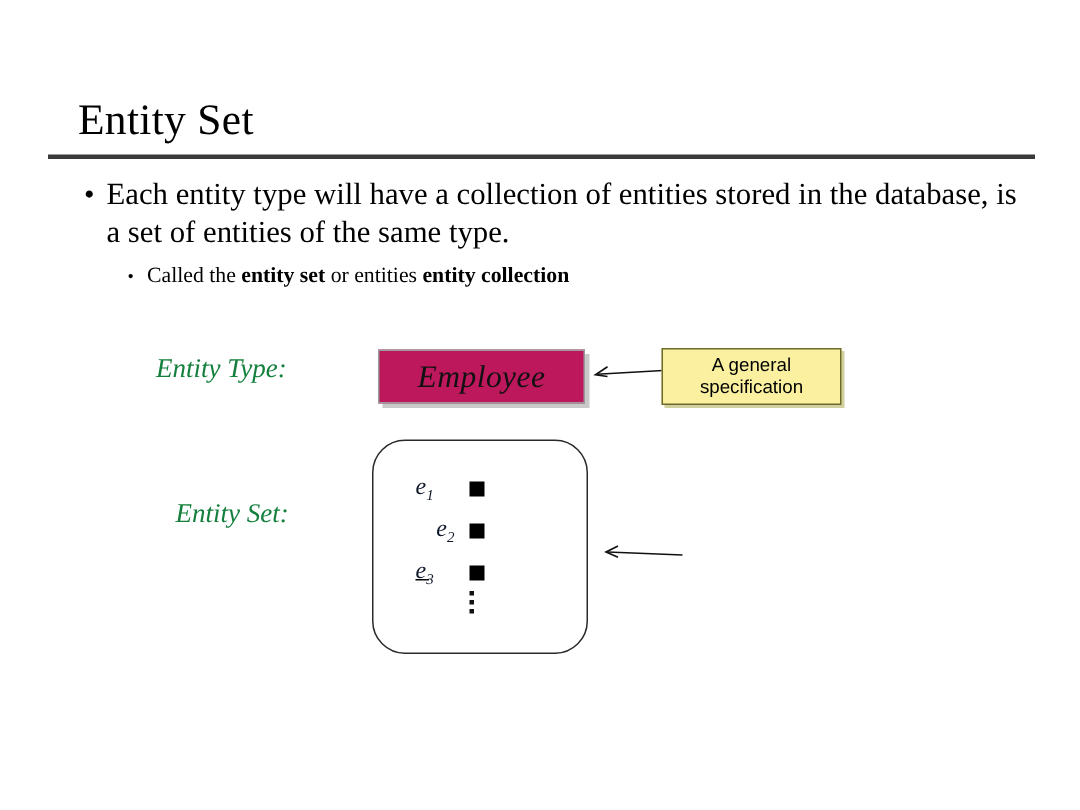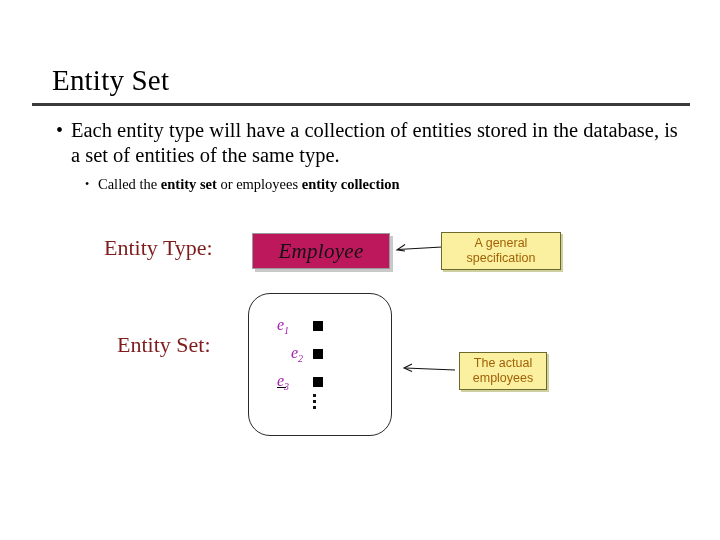--- a/index.html
+++ b/index.html
@@ -95,23 +95,24 @@
     position: absolute;
     left: 0;
     top: 215px;
     width: 720px;
     height: 250px;
   }
 
   .side-label {
     position: absolute;
     font-family: "Liberation Serif", serif;
-    font-size: 22px;
-    color: #7f1d1d;
+    font-size: 18px;
+    color: #15803d;
     white-space: nowrap;
+    font-style: italic;
   }
   #label-entity-type { left: 104px; top: 20px; }
   #label-entity-set  { left: 117px; top: 117px; }
 
   
   #employee-box {
     position: absolute;
     left: 252px;
     top: 18px;
     width: 136px;
@@ -133,21 +134,21 @@
 
   
   .callout {
     position: absolute;
     background: #faf0a0;
     border: 1px solid #6a6a2a;
     box-shadow: 2px 2px 0 0 #cfcfa0;
     font-family: "Liberation Sans", sans-serif;
     font-size: 12.5px;
     line-height: 15px;
-    color: #a16207;
+    color: #000000;
     text-align: center;
     display: flex;
     flex-direction: column;
     align-items: center;
     justify-content: center;
     padding: 2px 4px;
     box-sizing: border-box;
   }
   #callout-general {
     left: 441px;
@@ -190,21 +191,21 @@
     left: 28px;
   }
   #entity-row-1 { top: 22px; }
   #entity-row-2 { top: 50px; text-align: right; }
   #entity-row-3 { top: 78px; text-decoration: underline; }
 
   .entity-name {
     font-family: "Liberation Serif", serif;
     font-style: italic;
     font-size: 16px;
-    color: #a21caf;
+    color: #0f172a;
     width: 26px;
   }
   .entity-name sub {
     font-size: 10px;
     font-style: italic;
   }
   .entity-square {
     width: 10px;
     height: 10px;
     background: #000000;
@@ -235,21 +236,21 @@
   <div id="title">Entity Set</div>
   <div id="title-rule"></div>
 
   <div id="bullet-1">
     <span class="marker">•</span>
     <span class="btext">Each entity type will have a collection of entities stored in the database, is a set of entities of the same type.</span>
   </div>
 
   <div id="bullet-2">
     <span class="marker">•</span>
-    <span class="btext"><span>Called the </span><b>entity set</b><span> or employees </span><b>entity collection</b></span>
+    <span class="btext"><span>Called the </span><b>entity set</b><span> or entities </span><b>entity collection</b></span>
   </div>
 
   <div id="diagram">
 
     <div class="side-label" id="label-entity-type">Entity Type:</div>
     <div class="side-label" id="label-entity-set">Entity Set:</div>
 
     <div id="employee-box">
       <span class="etext">Employee</span>
     </div>
@@ -262,24 +263,20 @@
     <svg class="arrow-svg" id="arrow-2" width="58" height="12" viewBox="0 0 58 12">
       <line x1="56" y1="7" x2="6" y2="5" stroke="#111111" stroke-width="1.1"></line>
       <polyline points="13,1 5,5 13,8.5" fill="none" stroke="#111111" stroke-width="1.1"></polyline>
     </svg>
 
     <div class="callout" id="callout-general">
       <span>A general</span>
       <span>specification</span>
     </div>
 
-    <div class="callout" id="callout-actual">
-      <span>The actual</span>
-      <span>employees</span>
-    </div>
 
     <div id="entity-set-box">
 
       <div class="entity-row" id="entity-row-1">
         <span class="entity-name"><span>e</span><sub>1</sub></span>
         <span class="entity-square"></span>
       </div>
 
       <div class="entity-row" id="entity-row-2">
         <span class="entity-name"><span>e</span><sub>2</sub></span>

